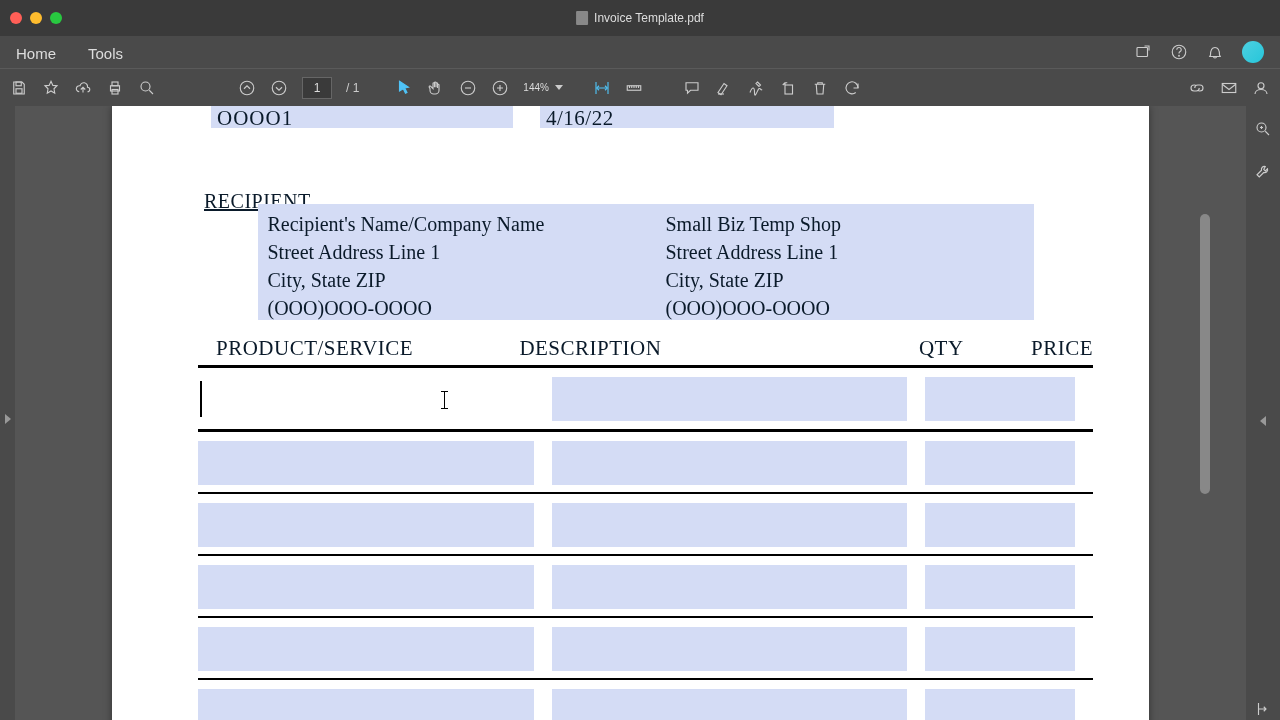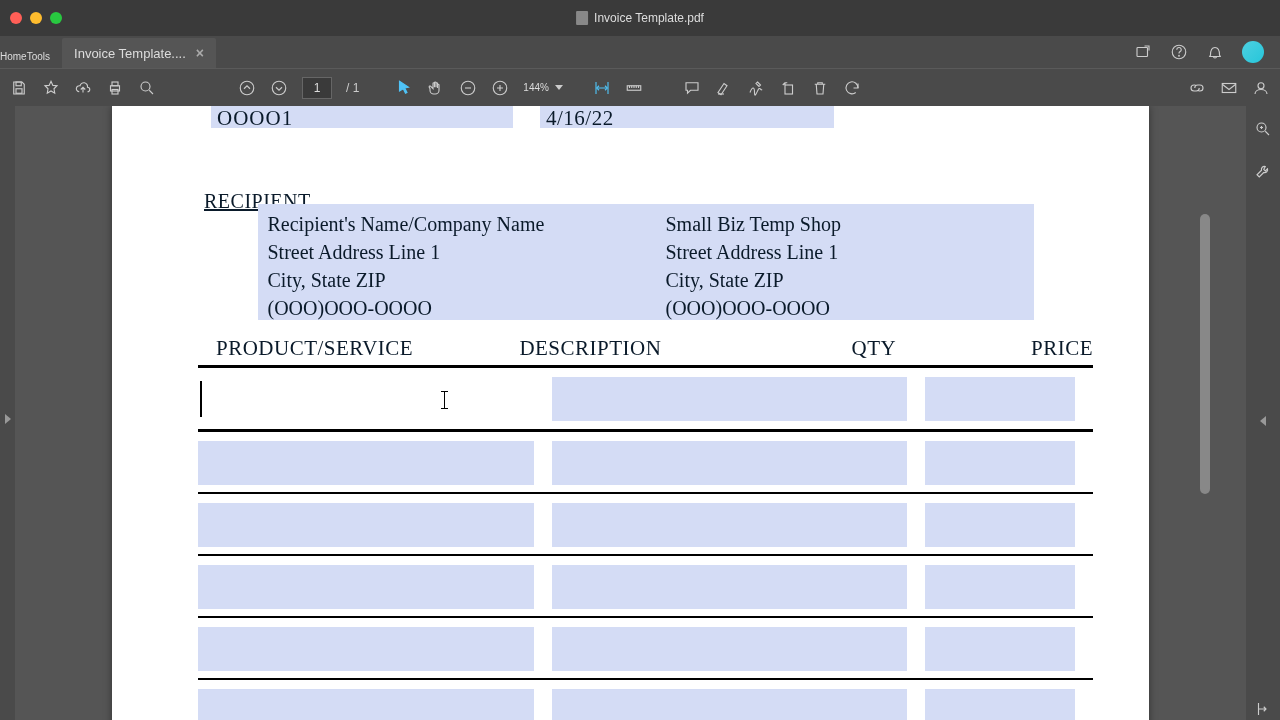--- a/index.html
+++ b/index.html
@@ -10,21 +10,21 @@
   .traffic-lights { display: flex; gap: 8px; padding-left: 10px; }
   .tl { width: 12px; height: 12px; border-radius: 50%; }
   .tl.red { background: #ff5f57; }
   .tl.yellow { background: #febc2e; }
   .tl.green { background: #28c840; }
   .titlebar-center { position: absolute; left: 50%; transform: translateX(-50%); display: flex; align-items: center; gap: 6px; color: #ddd; font-size: 12px; }
   .doc-icon { width: 12px; height: 14px; background: #888; border-radius: 1px; display: inline-block; }
 
   
   .tabbar { height: 32px; background: #4a4a4a; display: flex; align-items: flex-end; }
-  .tabbar .link { color: #ddd; font-size: 10px; padding: 6px 0; cursor: pointer; }
+  .tabbar .link { color: #ddd; font-size: 15px; padding: 6px 16px; cursor: pointer; }
   .tab { background: #555; color: #ddd; font-size: 13px; padding: 7px 12px; display: flex; align-items: center; gap: 10px; border-radius: 2px 2px 0 0; margin-left: 12px; }
   .tab .close { font-size: 14px; color: #aaa; cursor: pointer; font-weight: bold; }
   .right-icons { margin-left: auto; display: flex; align-items: center; gap: 18px; padding-right: 16px; height: 100%; }
   .ico { width: 18px; height: 18px; display: flex; align-items: center; justify-content: center; }
   .ico svg { stroke: #ccc; fill: none; stroke-width: 1.5; }
   .avatar { width: 22px; height: 22px; border-radius: 50%; background: linear-gradient(135deg, #4dd0e1, #26c6da); }
 
   
   .toolbar { height: 38px; background: #4a4a4a; border-top: 1px solid #5a5a5a; display: flex; align-items: center; padding: 0 10px; gap: 16px; }
   .toolbar .group { display: flex; align-items: center; gap: 14px; }
@@ -63,21 +63,21 @@
 
   .addr-row { position: absolute; top: 98px; left: 86px; right: 56px; display: flex; justify-content: center; }
   .addr-box { width: 398px; height: 116px; padding: 6px 10px; font-size: 20px; line-height: 1.4; }
   .addr-box.right { width: 378px; }
   .addr-line { white-space: nowrap; }
 
   .table-zone { position: absolute; top: 230px; left: 86px; right: 56px; }
   .thead { display: flex; font-size: 21px; padding-bottom: 4px; letter-spacing: 0.5px; }
   .th-prod { width: 356px; padding-left: 18px; }
   .th-desc { width: 370px; }
-  .th-qty  { width: 200px; }
+  .th-qty  { width: 200px; text-align: center; }
   .th-price { flex: 1; text-align: center; }
   .rule { height: 3px; background: #000; }
   .rule.thin { height: 2px; margin-top: -1px;}
 
   .trow { display: flex; padding: 9px 0 8px 0; gap: 18px; }
   .cell { height: 44px; }
   .cell.prod { width: 340px; }
   .cell.desc { width: 360px; }
   .cell.qty  { width: 152px; }
   .cell.price { flex: 1; }
@@ -99,24 +99,20 @@
   </div>
   <div class="titlebar-center">
     <span class="doc-icon"></span>
     <span>Invoice Template.pdf</span>
   </div>
 </div>
 
 <div class="tabbar">
   <div class="link">Home</div>
   <div class="link">Tools</div>
-  <div class="tab">
-    <span>Invoice Template....</span>
-    <span class="close">×</span>
-  </div>
   <div class="right-icons">
     <span class="ico">
         <svg viewBox="0 0 24 24">
           <rect x="4" y="6" width="14" height="12" rx="1"></rect>
           <path d="M14 4 L20 4 L20 10"></path>
         </svg>
       </span>
     <span class="ico">
         <svg viewBox="0 0 24 24">
           <circle cx="12" cy="12" r="9"></circle>

